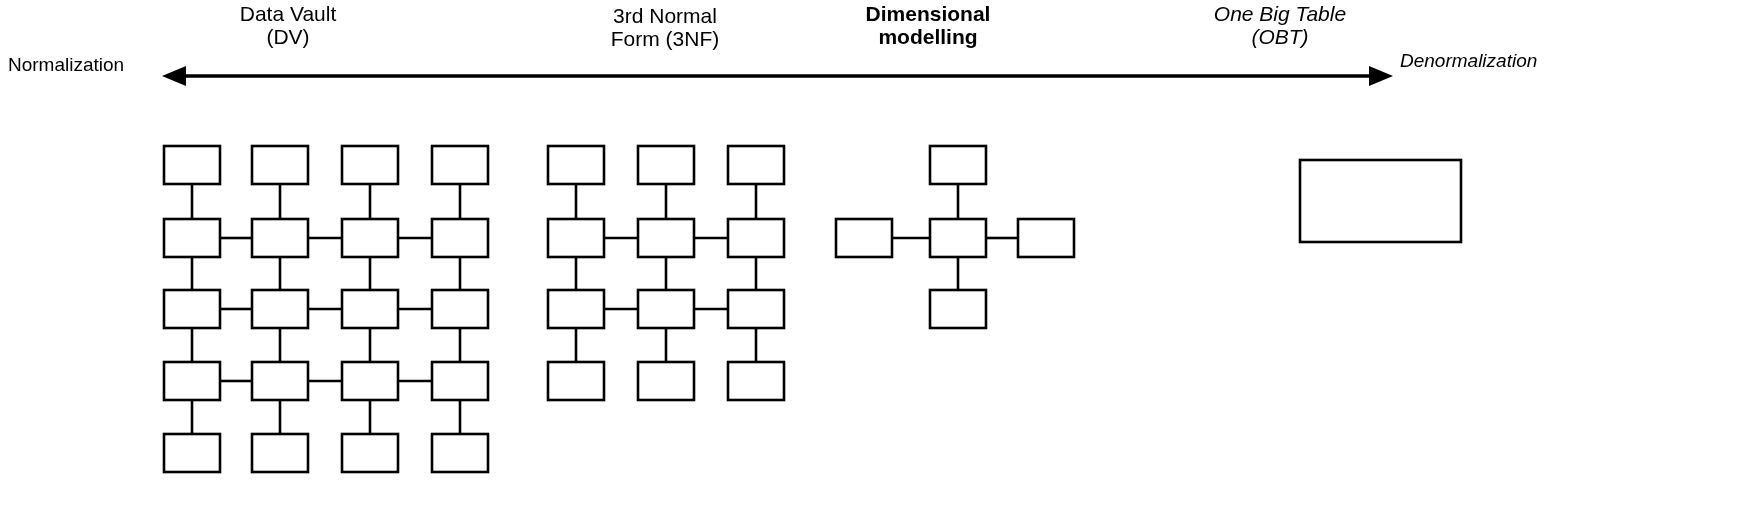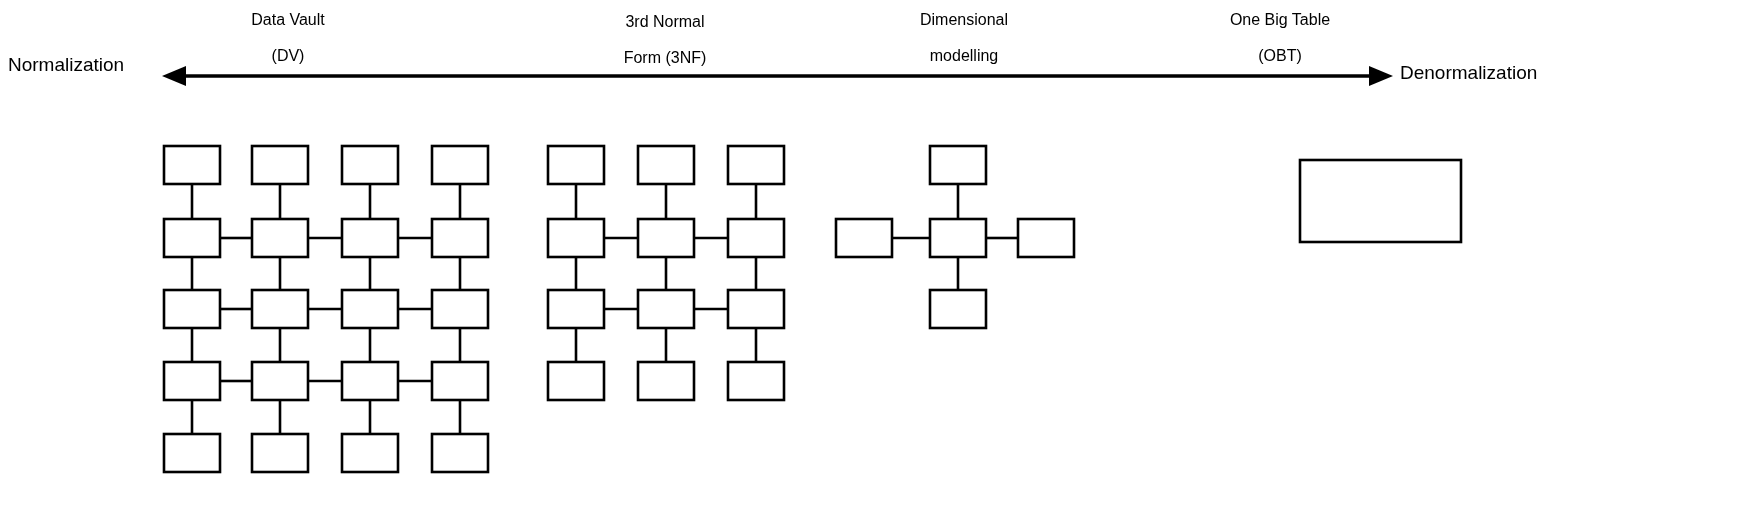--- a/index.html
+++ b/index.html
@@ -19,34 +19,34 @@
     overflow: hidden;
   }
   .axis-label {
     position: absolute;
     font-size: 19px;
     line-height: 25px;
     color: #000000;
     white-space: nowrap;
   }
   #label-normalization { left: 8px;  top: 52px; }
-  #label-denormalization { left: 1400px; top: 60px; }
+  #label-denormalization { left: 1400px; top: 48px; font-style: italic; }
 
   .category-label {
     position: absolute;
-    font-size: 16px;
-    line-height: 36px;
+    font-size: 21px;
+    line-height: 23px;
     text-align: center;
     color: #000000;
     white-space: pre-line;
   }
   #cat-dv  { left: 188px;  top: 2px;  width: 200px; }
   #cat-3nf { left: 565px;  top: 4px;  width: 200px; }
-  #cat-dim { left: 864px;  top: 2px;  width: 200px; }
-  #cat-obt { left: 1180px; top: 2px;  width: 200px; }
+  #cat-dim { left: 828px;  top: 2px;  width: 200px; font-weight: bold; }
+  #cat-obt { left: 1180px; top: 2px;  width: 200px; font-style: italic; }
 
   #axis-arrow {
     position: absolute;
     left: 160px;
     top: 60px;
     width: 1235px;
     height: 32px;
   }
 
   .diagram-svg {

